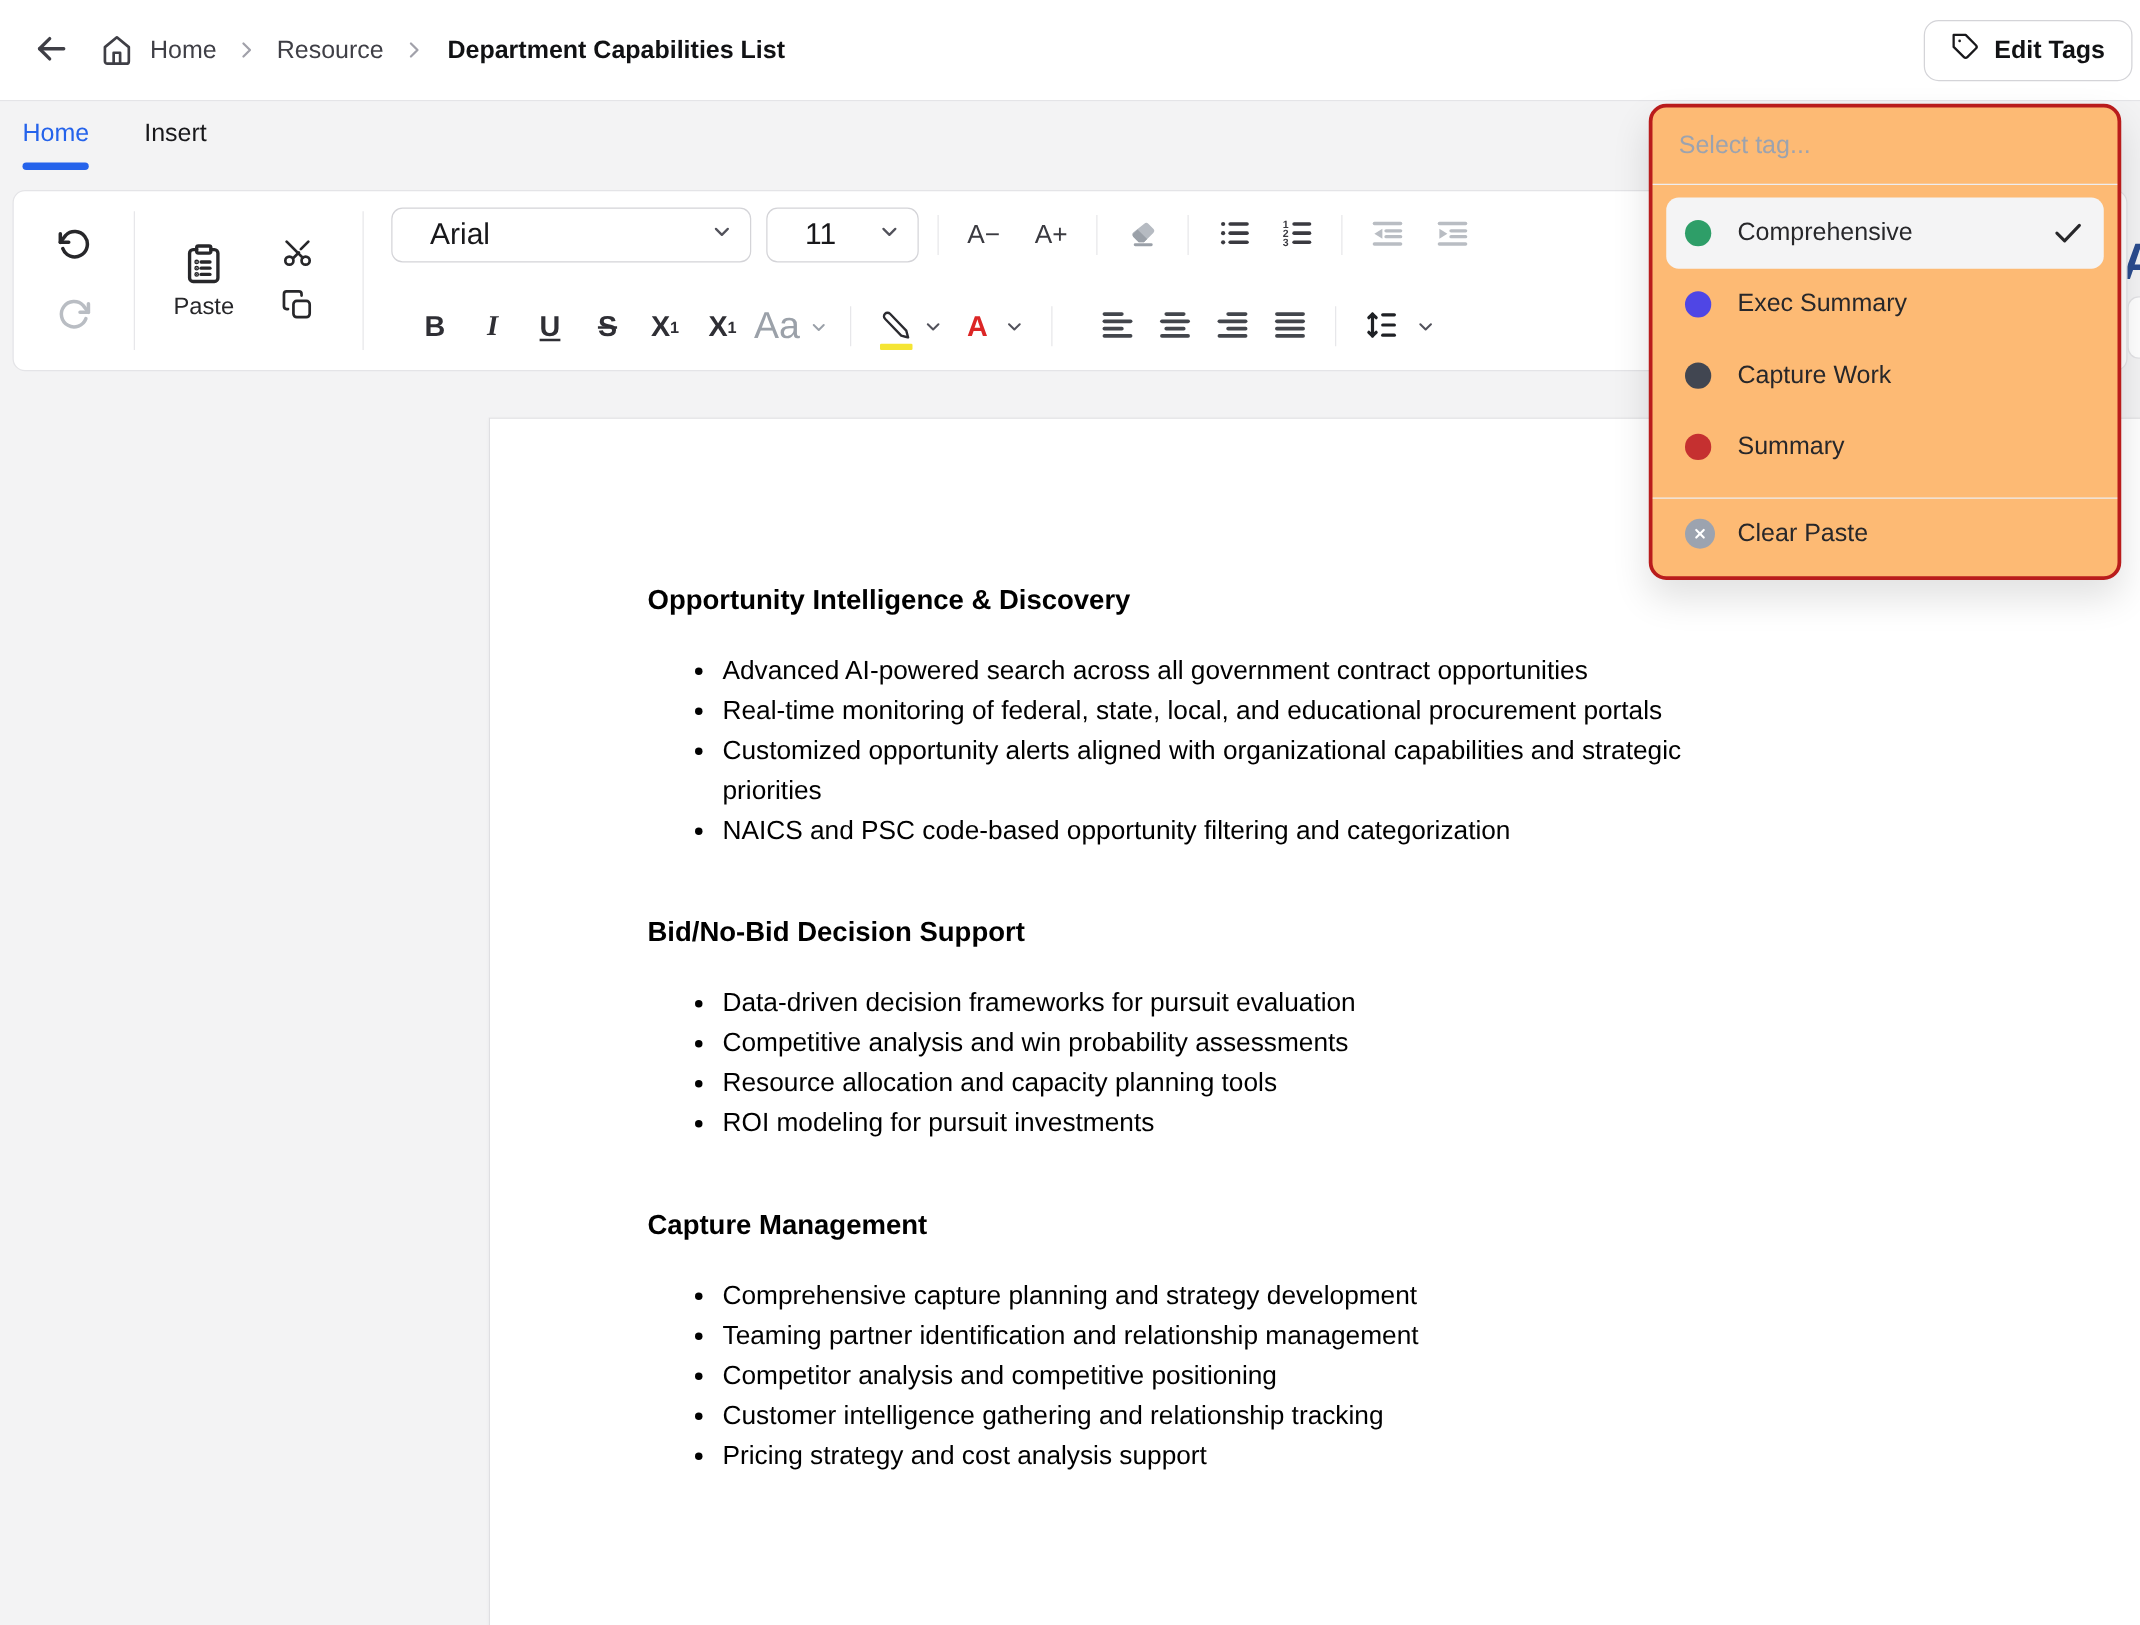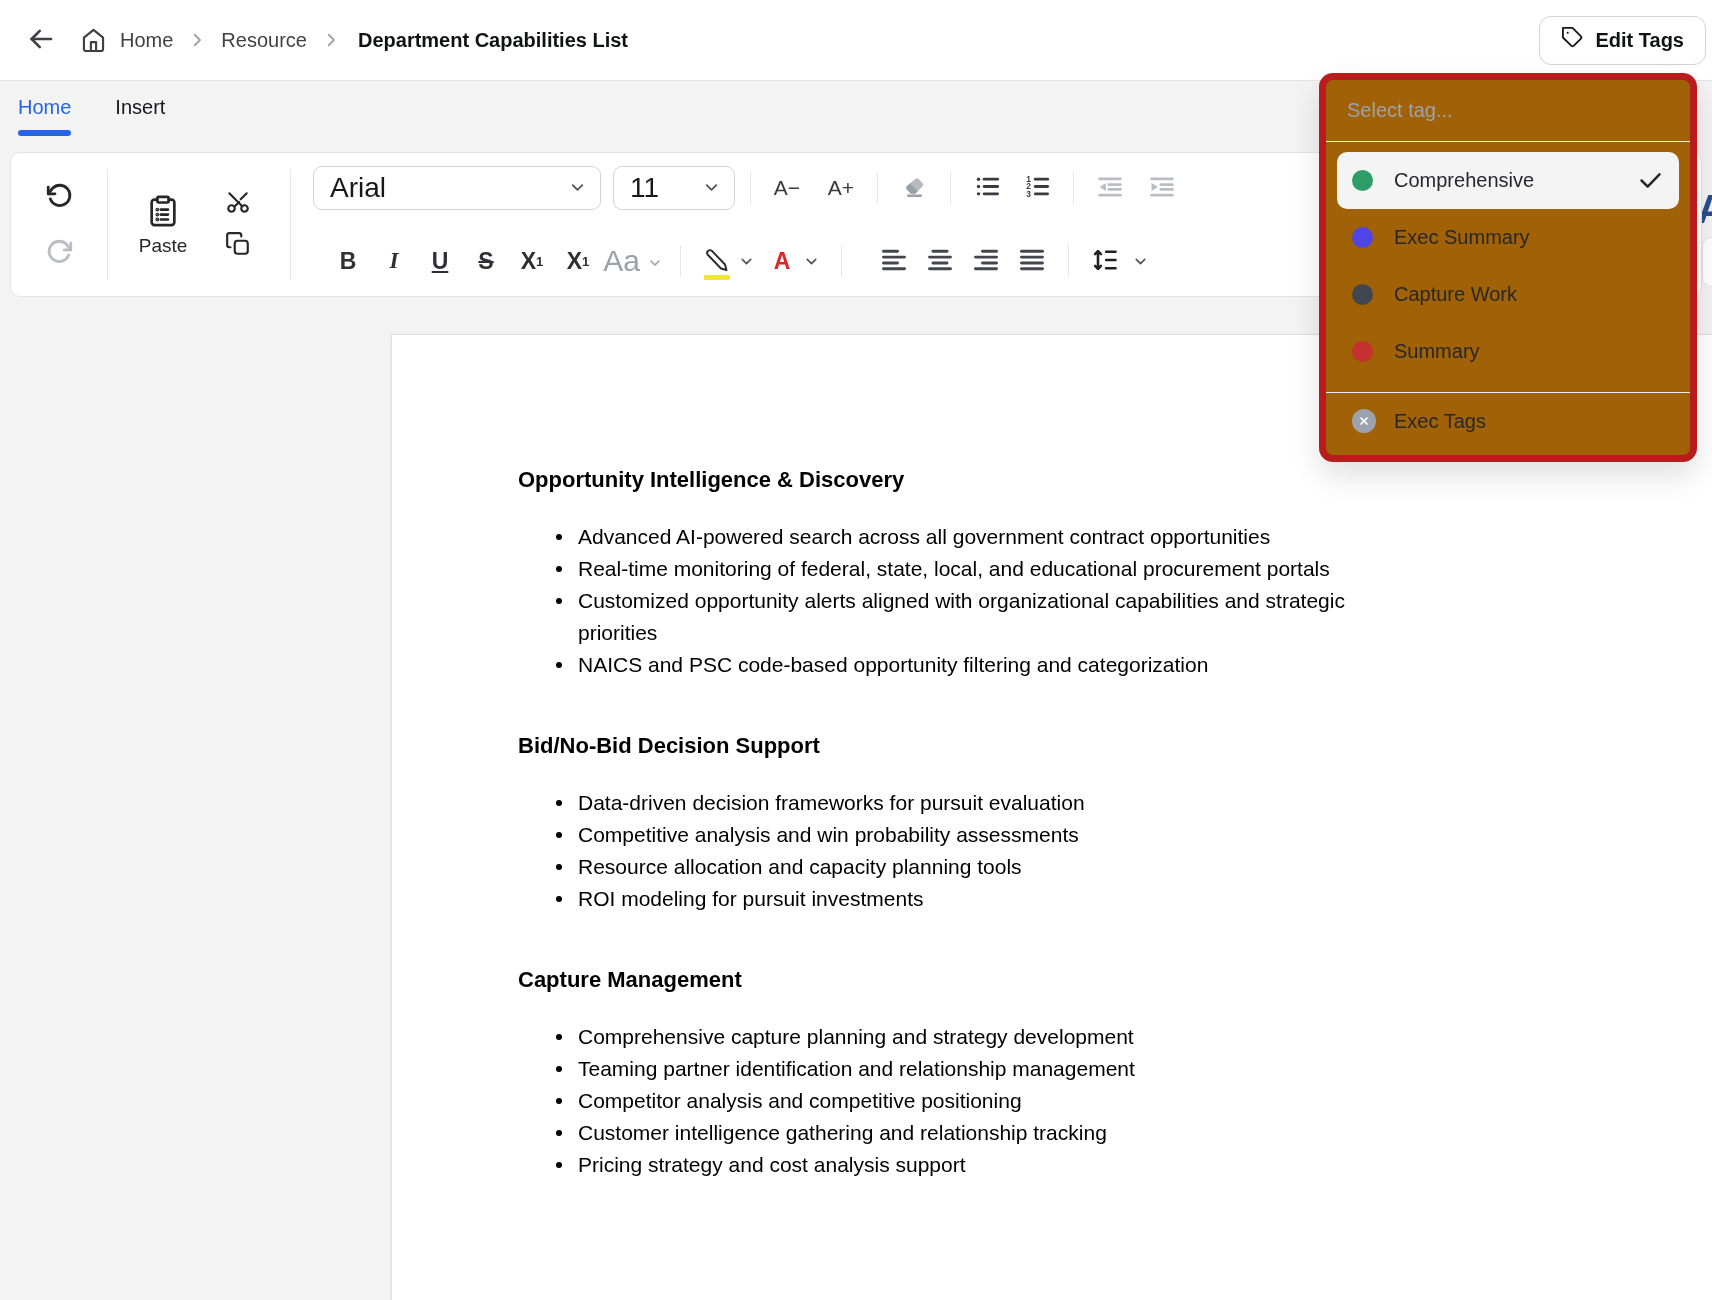--- a/index.html
+++ b/index.html
@@ -43,21 +43,21 @@
   .cutcopy-col { display:flex; flex-direction:column; gap:14px; align-items:center; }
   .tb-btn { background:none; border:none; cursor:pointer; display:flex; align-items:center;
     justify-content:center; height:40px; min-width:42px; border-radius:7px;
     font-family:inherit; color:#2b2b30; }
   .grp-main { flex:1; display:flex; flex-direction:column; justify-content:space-between;
     padding:12px 0 12px 22px; overflow:hidden; }
   .tb-row { display:flex; align-items:center; height:46px; }
   .rdiv { width:1px; height:32px; background:#e7e7ea; margin:0 15px; flex:none; }
   .select { height:44px; border:1px solid #d4d4d8; border-radius:9px; background:#fff;
     display:flex; align-items:center; justify-content:space-between;
-    padding:0 13px 0 16px; font-size:28px; color:#18181b; cursor:pointer; flex:none; }
+    padding:0 13px 0 30px; font-size:24px; color:#18181b; cursor:pointer; flex:none; }
   .font-select { width:288px; margin-right:12px; }
   .size-select { width:122px;gap:24px; }
   .txt-btn { font-size:21px; font-weight:500; color:#3a3a40; }
   .fmt { font-size:23px; font-weight:700; color:#2f2f35; width:46px; }
   .fmt.italic { font-family:"Liberation Serif","DejaVu Serif",serif; font-style:italic; font-weight:600; }
   .fmt.underl { text-decoration:underline; }
   .fmt.strike { text-decoration:line-through; }
   .fmt sub { font-size:13px; font-weight:700; }
   .fmt sup { font-size:13px; font-weight:700; }
   .case-btn { color:#9ba1a9; font-size:30px; font-weight:500; gap:7px; width:64px; }
@@ -69,22 +69,22 @@
   .row2 { padding-left:12px; }
 
   
   .edge-a { position:absolute; left:1697px; top:186px; font-size:41px; font-weight:800;
     color:#2b4c8e; z-index:9; }
   .edge-h-box { position:absolute; left:1702px; top:237px; width:46px; height:50px;
     background:#fff; border:1px solid #e3e3e6; border-radius:9px; display:flex;
     align-items:center; padding-left:8px; font-size:23px; color:#4b4e55; z-index:9; }
 
   
-  .tag-panel { position:absolute; left:1319px; top:73px; width:378px; z-index:50;
-    background:#a16207; border:7px solid #b91c1c; border-radius:14px;
+  .tag-panel { position:absolute; left:1319px; top:83px; width:378px; z-index:50;
+    background:#fdba74; border:3px solid #b91c1c; border-radius:14px;
     box-shadow:0 14px 30px rgba(0,0,0,.12); overflow:hidden; }
   .tag-search { height:62px; border-bottom:1px solid #ededf0; display:flex; align-items:center;
     padding:0 21px; }
   .tag-search input { border:none; outline:none; width:100%; font-size:20px;
     font-family:inherit; color:#27272a; background:transparent; }
   .tag-search input::placeholder { color:#9ca3af; }
   .tag-list { padding:10px 11px 12px; }
   .tag-item { height:57px; border-radius:10px; display:flex; align-items:center;
     padding:0 15px; cursor:pointer; }
   .tag-item.selected { background:#f4f4f5; }
@@ -449,21 +449,21 @@
       </div>
     </div>
   <div class="tag-sep"></div>
   <div class="tag-clear">
     <span class="clear-ic">
       <svg width="12" height="12" viewBox="0 0 24 24" fill="none" stroke="#fff" stroke-width="3.4" stroke-linecap="round">
           <line x1="6" y1="6" x2="18" y2="18"></line>
           <line x1="18" y1="6" x2="6" y2="18"></line>
         </svg>
     </span>
-    <span class="tag-label">Exec Tags</span>
+    <span class="tag-label">Clear Paste</span>
   </div>
 </div>
 
 <div class="doc-page">
   <div class="doc-content">
       <div class="doc-section">
         <h2 class="doc-heading">Opportunity Intelligence &amp; Discovery</h2>
         <ul class="bullet-list">
           <li>Advanced AI-powered search across all government contract opportunities</li>
           <li>Real-time monitoring of federal, state, local, and educational procurement portals</li>

